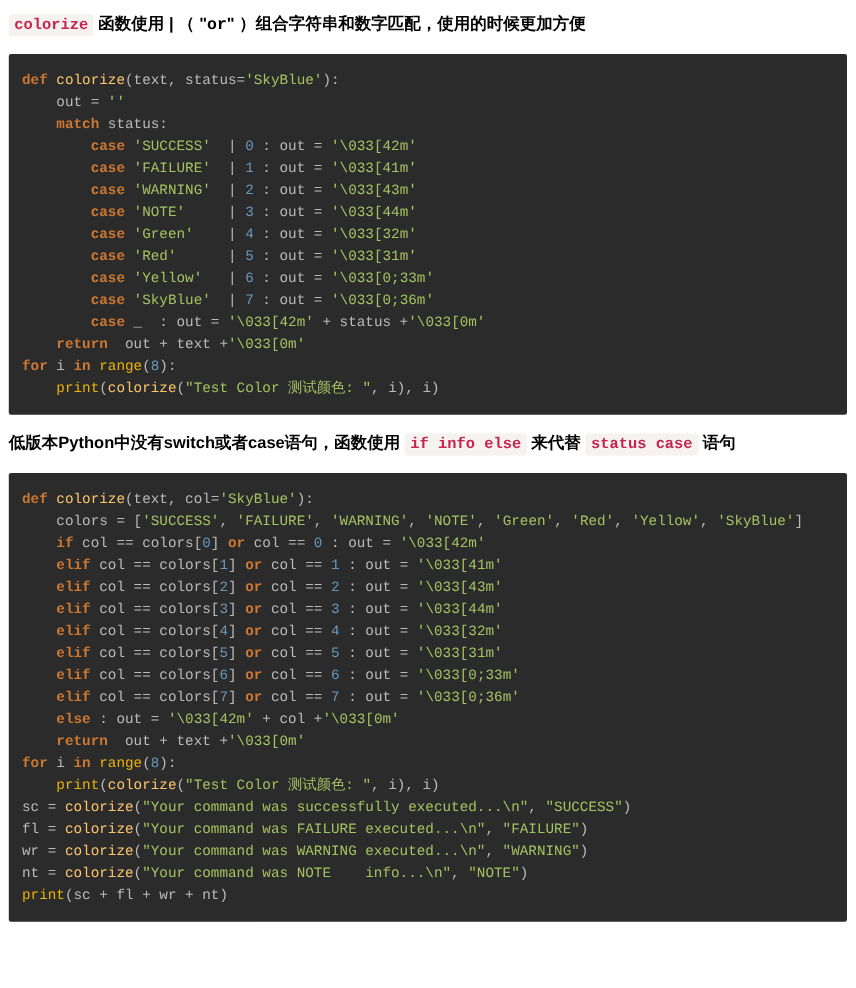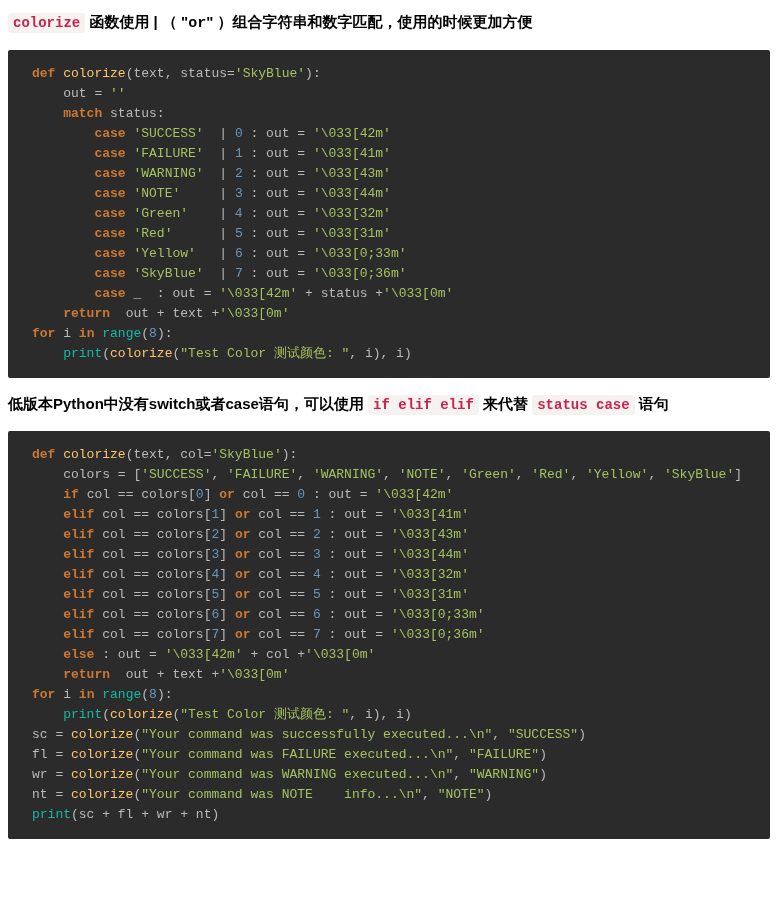--- a/index.html
+++ b/index.html
@@ -24,43 +24,43 @@
     font-family: Consolas, "Courier New", monospace;
     font-size: 14px;
     font-weight: 700;
   }
   .heading .kw-or {
     font-family: Consolas, "Courier New", monospace;
   }
   pre.codeblock {
     background: #2b2b2b;
     color: #bababa;
-    padding: 14px 24px;
+    padding: 14px 12px;
     font-family: Consolas, "Courier New", monospace;
     font-size: 13px;
     line-height: 20px;
     overflow-x: auto;
     border-radius: 2px;
     margin-bottom: 14px;
   }
   pre.codeblock span { white-space: pre; }
   .c-kw   { color: #cc7832; font-weight: 700; }   
   .c-fn   { color: #ffc66d; }   
   .c-var  { color: #bababa; }
   .c-str  { color: #a5c261; }   
   .c-num  { color: #6897bb; }   
-  .c-call { color: #14b8a6; }
+  .c-call { color: #eab308; }
   pre.codeblock .line { display: block; }
 </style>
 </head>
 <body>
 
 <p class="heading">
   <code class="inline">colorize</code><span> 函数使用 | （ "</span><span class="kw-or">or</span><span>" ）组合字符串和数字匹配，使用的时候更加方便</span>
 </p>
 
 <pre class="codeblock" id="codeblock-1"><span class="line"><span class="c-kw">def </span><span class="c-fn">colorize</span><span class="c-var">(text, status=</span><span class="c-str">'SkyBlue'</span><span class="c-var">):</span></span><span class="line"><span>    </span><span class="c-var">out = </span><span class="c-str">''</span></span><span class="line"><span>    </span><span class="c-kw">match </span><span class="c-var">status:</span></span><span class="line"><span>        </span><span class="c-kw">case </span><span class="c-str">'SUCCESS'</span><span> </span><span class="c-var"> | </span><span class="c-num">0</span><span class="c-var"> : </span><span class="c-var">out = </span><span class="c-str">'\033[42m'</span></span><span class="line"><span>        </span><span class="c-kw">case </span><span class="c-str">'FAILURE'</span><span> </span><span class="c-var"> | </span><span class="c-num">1</span><span class="c-var"> : </span><span class="c-var">out = </span><span class="c-str">'\033[41m'</span></span><span class="line"><span>        </span><span class="c-kw">case </span><span class="c-str">'WARNING'</span><span> </span><span class="c-var"> | </span><span class="c-num">2</span><span class="c-var"> : </span><span class="c-var">out = </span><span class="c-str">'\033[43m'</span></span><span class="line"><span>        </span><span class="c-kw">case </span><span class="c-str">'NOTE'</span><span>    </span><span class="c-var"> | </span><span class="c-num">3</span><span class="c-var"> : </span><span class="c-var">out = </span><span class="c-str">'\033[44m'</span></span><span class="line"><span>        </span><span class="c-kw">case </span><span class="c-str">'Green'</span><span>   </span><span class="c-var"> | </span><span class="c-num">4</span><span class="c-var"> : </span><span class="c-var">out = </span><span class="c-str">'\033[32m'</span></span><span class="line"><span>        </span><span class="c-kw">case </span><span class="c-str">'Red'</span><span>     </span><span class="c-var"> | </span><span class="c-num">5</span><span class="c-var"> : </span><span class="c-var">out = </span><span class="c-str">'\033[31m'</span></span><span class="line"><span>        </span><span class="c-kw">case </span><span class="c-str">'Yellow'</span><span>  </span><span class="c-var"> | </span><span class="c-num">6</span><span class="c-var"> : </span><span class="c-var">out = </span><span class="c-str">'\033[0;33m'</span></span><span class="line"><span>        </span><span class="c-kw">case </span><span class="c-str">'SkyBlue'</span><span> </span><span class="c-var"> | </span><span class="c-num">7</span><span class="c-var"> : </span><span class="c-var">out = </span><span class="c-str">'\033[0;36m'</span></span><span class="line"><span>        </span><span class="c-kw">case </span><span class="c-var">_ </span><span class="c-var"> : </span><span class="c-var">out = </span><span class="c-str">'\033[42m'</span><span class="c-var"> + status +</span><span class="c-str">'\033[0m'</span></span><span class="line"><span>    </span><span class="c-kw">return  </span><span class="c-var">out + text +</span><span class="c-str">'\033[0m'</span></span><span class="line"><span></span></span><span class="line"><span class="c-kw">for </span><span class="c-var">i </span><span class="c-kw">in </span><span class="c-call">range</span><span class="c-var">(</span><span class="c-num">8</span><span class="c-var">):</span></span><span class="line"><span>    </span><span class="c-call">print</span><span class="c-var">(</span><span class="c-fn">colorize</span><span class="c-var">(</span><span class="c-str">"Test Color 测试颜色: "</span><span class="c-var">, i), i)</span></span></pre>
 
 <p class="heading">
-  <span>低版本Python中没有switch或者case语句，可以使用 </span><code class="inline">if elif elif</code><span> 来代替 </span><code class="inline">status case</code><span> 语句</span>
+  <span>低版本Python中没有switch或者case语句，函数使用 </span><code class="inline">if info else</code><span> 来代替 </span><code class="inline">status case</code><span> 语句</span>
 </p>
 
 <pre class="codeblock" id="codeblock-2"><span class="line"><span class="c-kw">def </span><span class="c-fn">colorize</span><span class="c-var">(text, col=</span><span class="c-str">'SkyBlue'</span><span class="c-var">):</span></span><span class="line"><span>    </span><span class="c-var">colors = [</span><span class="c-str">'SUCCESS'</span><span class="c-var">, </span><span class="c-str">'FAILURE'</span><span class="c-var">, </span><span class="c-str">'WARNING'</span><span class="c-var">, </span><span class="c-str">'NOTE'</span><span class="c-var">, </span><span class="c-str">'Green'</span><span class="c-var">, </span><span class="c-str">'Red'</span><span class="c-var">, </span><span class="c-str">'Yellow'</span><span class="c-var">, </span><span class="c-str">'SkyBlue'</span><span class="c-var">]</span></span><span class="line"><span>    </span><span class="c-kw">if</span><span class="c-var"> col == colors[</span><span class="c-num">0</span><span class="c-var">] </span><span class="c-kw">or</span><span class="c-var"> col == </span><span class="c-num">0</span><span class="c-var"> : </span><span class="c-var">out = </span><span class="c-str">'\033[42m'</span></span><span class="line"><span>    </span><span class="c-kw">elif</span><span class="c-var"> col == colors[</span><span class="c-num">1</span><span class="c-var">] </span><span class="c-kw">or</span><span class="c-var"> col == </span><span class="c-num">1</span><span class="c-var"> : </span><span class="c-var">out = </span><span class="c-str">'\033[41m'</span></span><span class="line"><span>    </span><span class="c-kw">elif</span><span class="c-var"> col == colors[</span><span class="c-num">2</span><span class="c-var">] </span><span class="c-kw">or</span><span class="c-var"> col == </span><span class="c-num">2</span><span class="c-var"> : </span><span class="c-var">out = </span><span class="c-str">'\033[43m'</span></span><span class="line"><span>    </span><span class="c-kw">elif</span><span class="c-var"> col == colors[</span><span class="c-num">3</span><span class="c-var">] </span><span class="c-kw">or</span><span class="c-var"> col == </span><span class="c-num">3</span><span class="c-var"> : </span><span class="c-var">out = </span><span class="c-str">'\033[44m'</span></span><span class="line"><span>    </span><span class="c-kw">elif</span><span class="c-var"> col == colors[</span><span class="c-num">4</span><span class="c-var">] </span><span class="c-kw">or</span><span class="c-var"> col == </span><span class="c-num">4</span><span class="c-var"> : </span><span class="c-var">out = </span><span class="c-str">'\033[32m'</span></span><span class="line"><span>    </span><span class="c-kw">elif</span><span class="c-var"> col == colors[</span><span class="c-num">5</span><span class="c-var">] </span><span class="c-kw">or</span><span class="c-var"> col == </span><span class="c-num">5</span><span class="c-var"> : </span><span class="c-var">out = </span><span class="c-str">'\033[31m'</span></span><span class="line"><span>    </span><span class="c-kw">elif</span><span class="c-var"> col == colors[</span><span class="c-num">6</span><span class="c-var">] </span><span class="c-kw">or</span><span class="c-var"> col == </span><span class="c-num">6</span><span class="c-var"> : </span><span class="c-var">out = </span><span class="c-str">'\033[0;33m'</span></span><span class="line"><span>    </span><span class="c-kw">elif</span><span class="c-var"> col == colors[</span><span class="c-num">7</span><span class="c-var">] </span><span class="c-kw">or</span><span class="c-var"> col == </span><span class="c-num">7</span><span class="c-var"> : </span><span class="c-var">out = </span><span class="c-str">'\033[0;36m'</span></span><span class="line"><span>    </span><span class="c-kw">else</span><span class="c-var"> : </span><span class="c-var">out = </span><span class="c-str">'\033[42m'</span><span class="c-var"> + col +</span><span class="c-str">'\033[0m'</span></span><span class="line"><span>    </span><span class="c-kw">return  </span><span class="c-var">out + text +</span><span class="c-str">'\033[0m'</span></span><span class="line"><span></span></span><span class="line"><span class="c-kw">for </span><span class="c-var">i </span><span class="c-kw">in </span><span class="c-call">range</span><span class="c-var">(</span><span class="c-num">8</span><span class="c-var">):</span></span><span class="line"><span>    </span><span class="c-call">print</span><span class="c-var">(</span><span class="c-fn">colorize</span><span class="c-var">(</span><span class="c-str">"Test Color 测试颜色: "</span><span class="c-var">, i), i)</span></span><span class="line"><span></span></span><span class="line"><span class="c-var">sc</span><span class="c-var"> = </span><span class="c-fn">colorize</span><span class="c-var">(</span><span class="c-str">"Your command was successfully executed...\n"</span><span class="c-var">, </span><span class="c-str">"SUCCESS"</span><span class="c-var">)</span></span><span class="line"><span class="c-var">fl</span><span class="c-var"> = </span><span class="c-fn">colorize</span><span class="c-var">(</span><span class="c-str">"Your command was FAILURE executed...\n"</span><span class="c-var">, </span><span class="c-str">"FAILURE"</span><span class="c-var">)</span></span><span class="line"><span class="c-var">wr</span><span class="c-var"> = </span><span class="c-fn">colorize</span><span class="c-var">(</span><span class="c-str">"Your command was WARNING executed...\n"</span><span class="c-var">, </span><span class="c-str">"WARNING"</span><span class="c-var">)</span></span><span class="line"><span class="c-var">nt</span><span class="c-var"> = </span><span class="c-fn">colorize</span><span class="c-var">(</span><span class="c-str">"Your command was NOTE    info...\n"</span><span class="c-var">, </span><span class="c-str">"NOTE"</span><span class="c-var">)</span></span><span class="line"><span class="c-call">print</span><span class="c-var">(sc + fl + wr + nt)</span></span></pre>
 
 </body></html>

